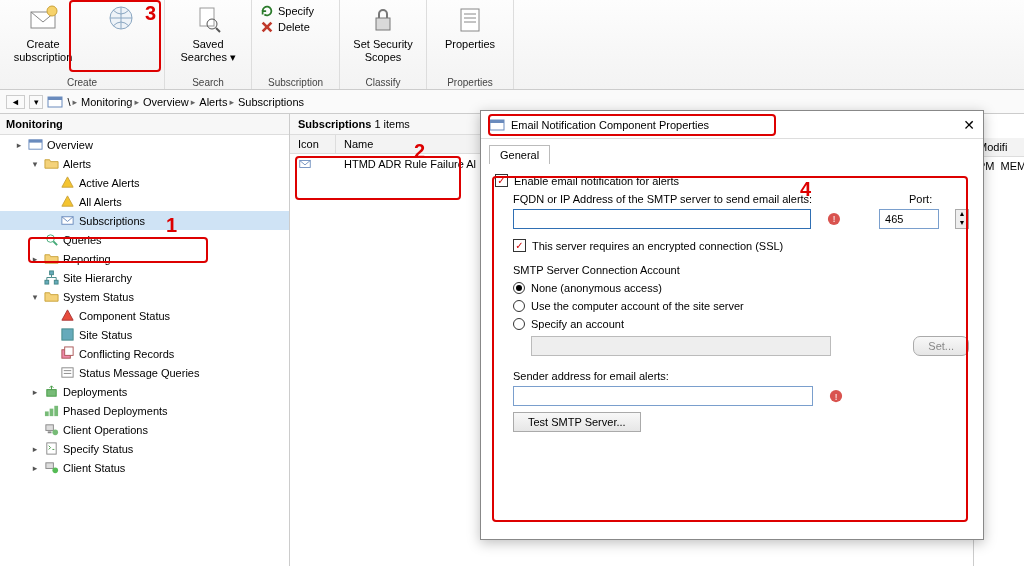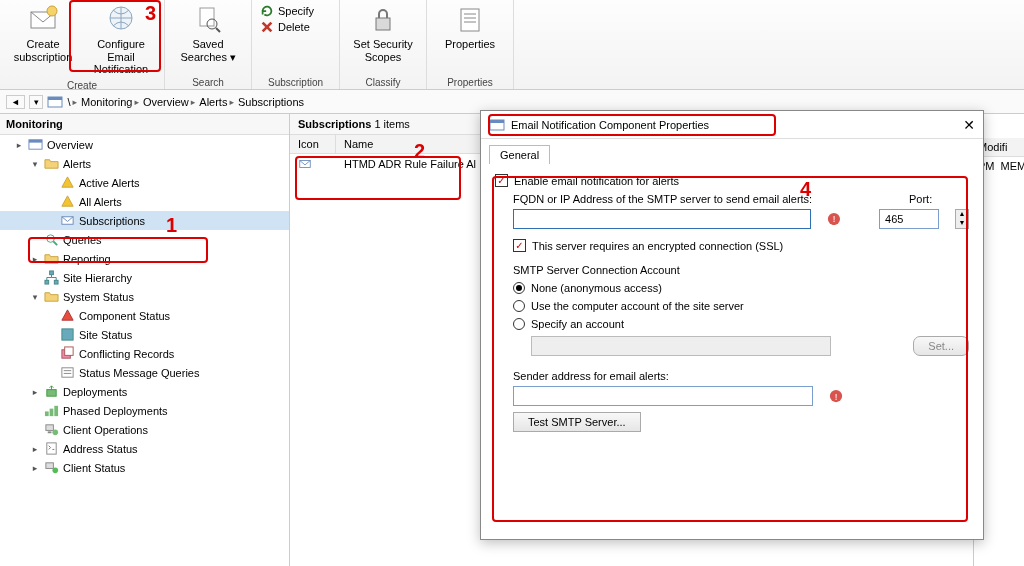--- a/index.html
+++ b/index.html
@@ -97,22 +97,20 @@
             <circle cx="25" cy="7" r="5" fill="#f6d26b" stroke="#caa23a"></circle>
           </svg>
         <span class="lbl">Create
 subscription</span>
       </div>
       <div class="rbtn">
         <svg class="ico" viewBox="0 0 32 32">
             <circle cx="16" cy="14" r="11" fill="#eef3f8" stroke="#8aa6c1"></circle>
             <path d="M5 14 H27 M16 3 V25 M8 6 Q16 14 24 6 M8 22 Q16 14 24 22" stroke="#8aa6c1" fill="none"></path>
           </svg>
-        <span class="lbl">Configure Email
-Notification</span>
       </div>
     </div>
     <div class="ribbon-group-label">Create</div>
   </div>
 
   <div class="ribbon-group">
     <div class="ribbon-group-buttons">
       <div class="rbtn">
         <svg class="ico" viewBox="0 0 32 32">
             <rect x="8" y="4" width="14" height="18" fill="#fff" stroke="#999"></rect>
@@ -334,21 +332,21 @@
             <circle cx="12" cy="11" r="3" fill="#7b7"></circle>
           </svg>
           <span>Client Operations</span>
         </li>
         <li class="indent2">
           <span class="twisty">▸</span>
           <svg class="nodeico" viewBox="0 0 16 16">
             <rect x="3" y="2" width="10" height="12" fill="#fff" stroke="#888"></rect>
             <path d="M5 5l2 2-2 2M9 9h2" stroke="#494" fill="none"></path>
           </svg>
-          <span>Address Status</span>
+          <span>Specify Status</span>
         </li>
         <li class="indent2">
           <span class="twisty">▸</span>
           <svg class="nodeico" viewBox="0 0 16 16">
             <rect x="2" y="3" width="8" height="6" fill="#ddd" stroke="#888"></rect>
             <circle cx="12" cy="11" r="3" fill="#5b5"></circle>
           </svg>
           <span>Client Status</span>
         </li>
       </ul>

